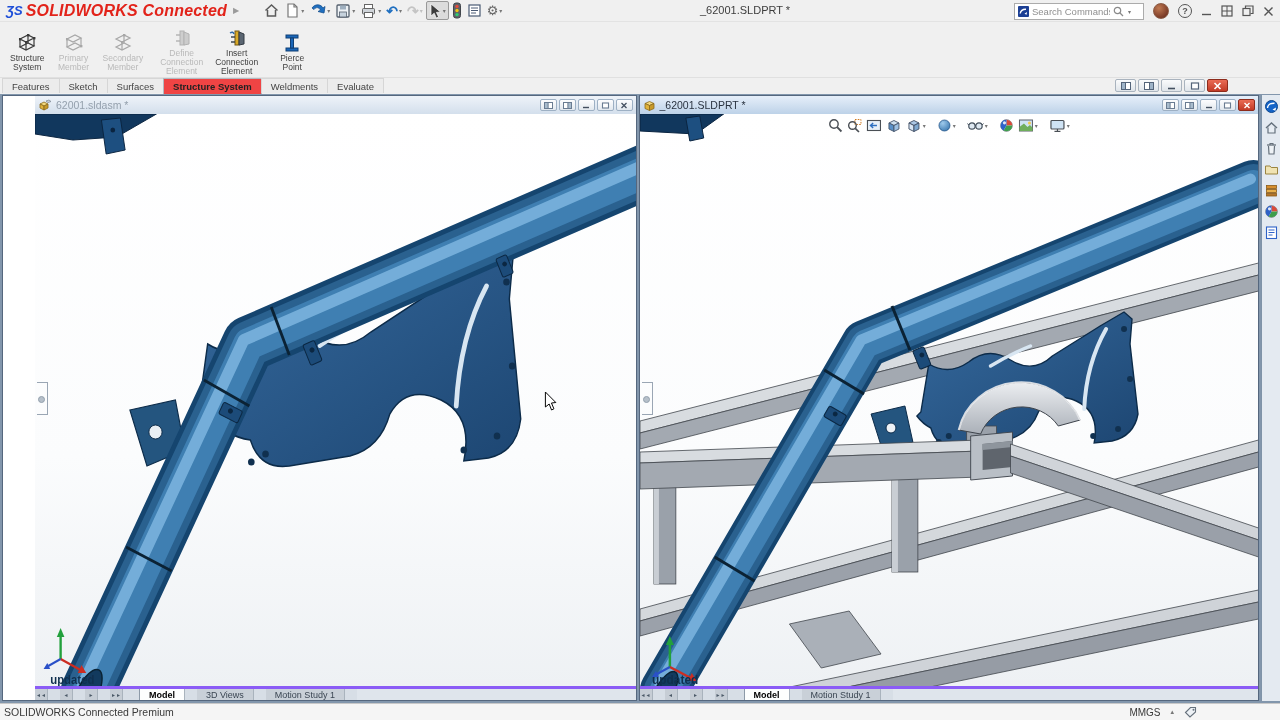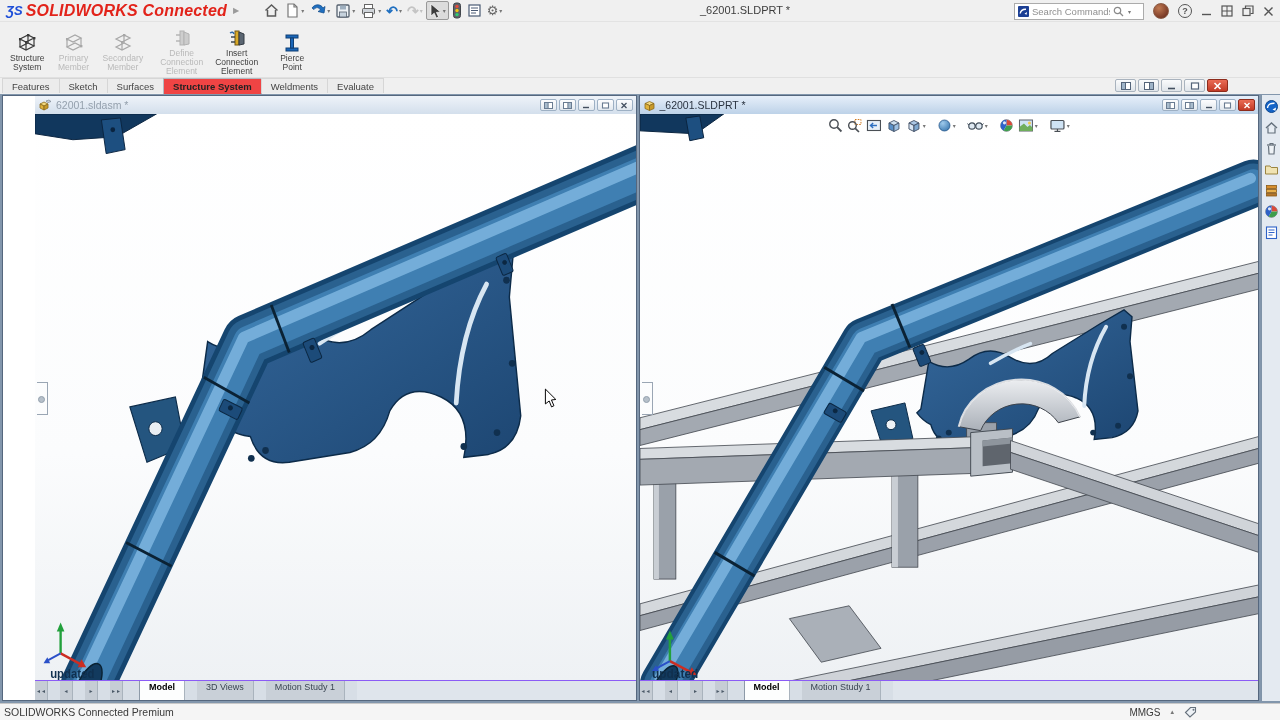--- a/index.html
+++ b/index.html
@@ -57,21 +57,21 @@
   .rightwin .dw-title{color:#2a3340;}
   .dw-btns{margin-left:auto;display:flex;gap:2px;}
   .dwbtn{width:17px;height:12px;background:linear-gradient(#fdfdfe,#e2e8ee);border:1px solid #9db0c4;border-radius:2px;display:flex;align-items:center;justify-content:center;}
   .dwbtn.close-active{background:linear-gradient(#ea6c55,#c23a26);border-color:#8d2b1c;}
   .viewport{flex:1;position:relative;background:linear-gradient(180deg,#ffffff,#fbfcfd 60%,#eef1f4);overflow:hidden;}
   .fm-handle{position:absolute;left:2px;top:268px;width:11px;height:33px;border:1px solid #9aa6b4;border-left:none;}
   .fm-handle::after{content:"";position:absolute;right:2px;top:13px;width:5px;height:5px;border-radius:50%;background:#b6c0ca;border:1px solid #93a0ad;}
   .headsup{position:absolute;top:3px;left:50%;transform:translateX(-50%);display:flex;align-items:center;gap:2px;}
   .hu-btn{display:flex;align-items:center;padding:1px;}
   .hu-gap{width:5px;}
-  .tabbar{height:20px;background:#d7dee6;border-top:1px solid #8b5cf6;display:flex;align-items:stretch;gap:12px;}
+  .tabbar{height:14px;background:#d7dee6;border-top:3px solid #8b5cf6;display:flex;align-items:stretch;gap:12px;}
   .navb{width:13px;background:#c6cdd5;border-right:1px solid #a9b3bd;font-size:5px;color:#4c5a68;display:flex;align-items:center;justify-content:center;}
   .doc-tab{font-size:9px;color:#3a4552;padding:0 9px;line-height:13px;background:#c9d0d8;border-right:1px solid #a9b3bd;}
   .doc-tab.active{background:#fdfefe;font-weight:bold;color:#000;border-left:1px solid #8d9aa8;margin-left:4px;}
   .tab-fill{flex:1;background:#dfe5ec;}
   
   .taskpane{width:19px;background:#e4eaf1;border-left:1px solid #7f93a8;display:flex;flex-direction:column;align-items:center;padding-top:3px;gap:5px;}
   .tp-btn{width:16px;height:16px;display:flex;align-items:center;justify-content:center;}
   
   .statusbar{height:17px;background:#f5f5f5;border-top:1px solid #c8c8c8;display:flex;align-items:center;padding:0 4px;position:relative;}
   .sb-left{font-size:10.5px;color:#3a3a3a;}

